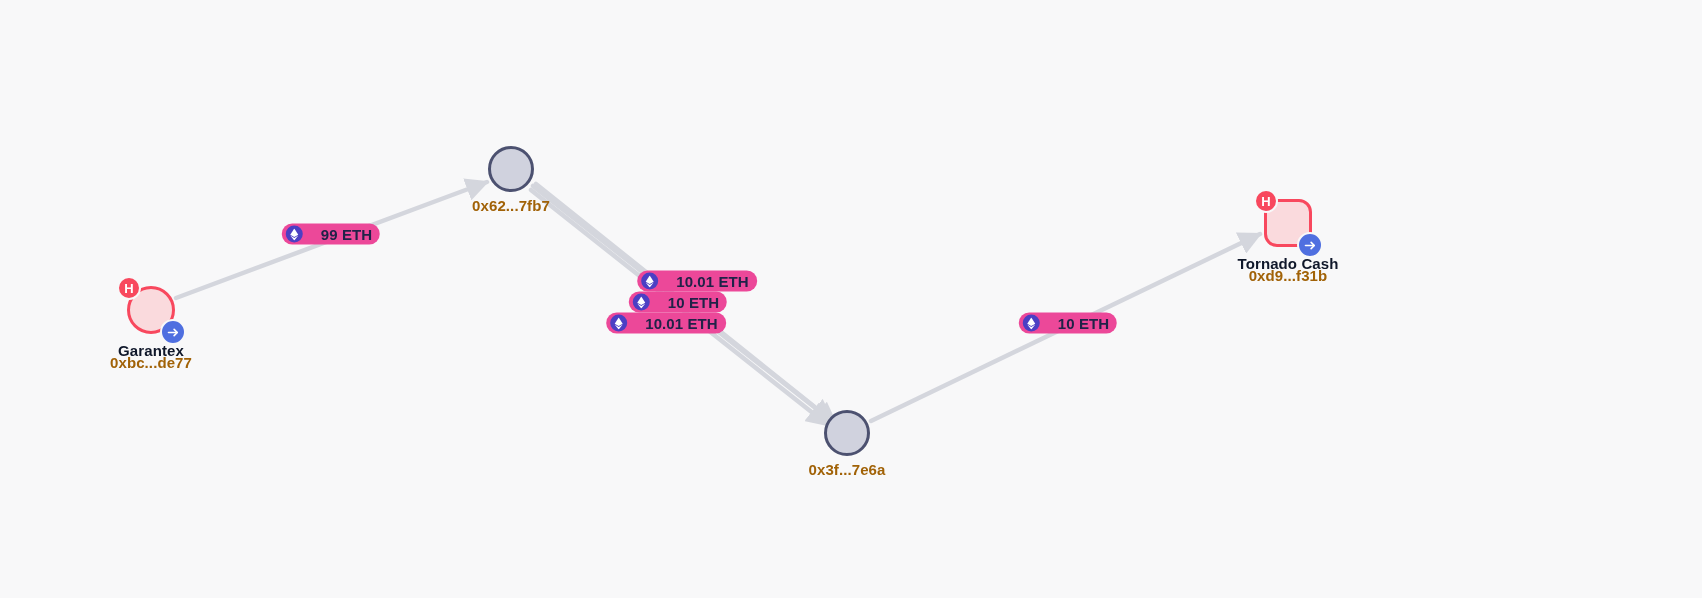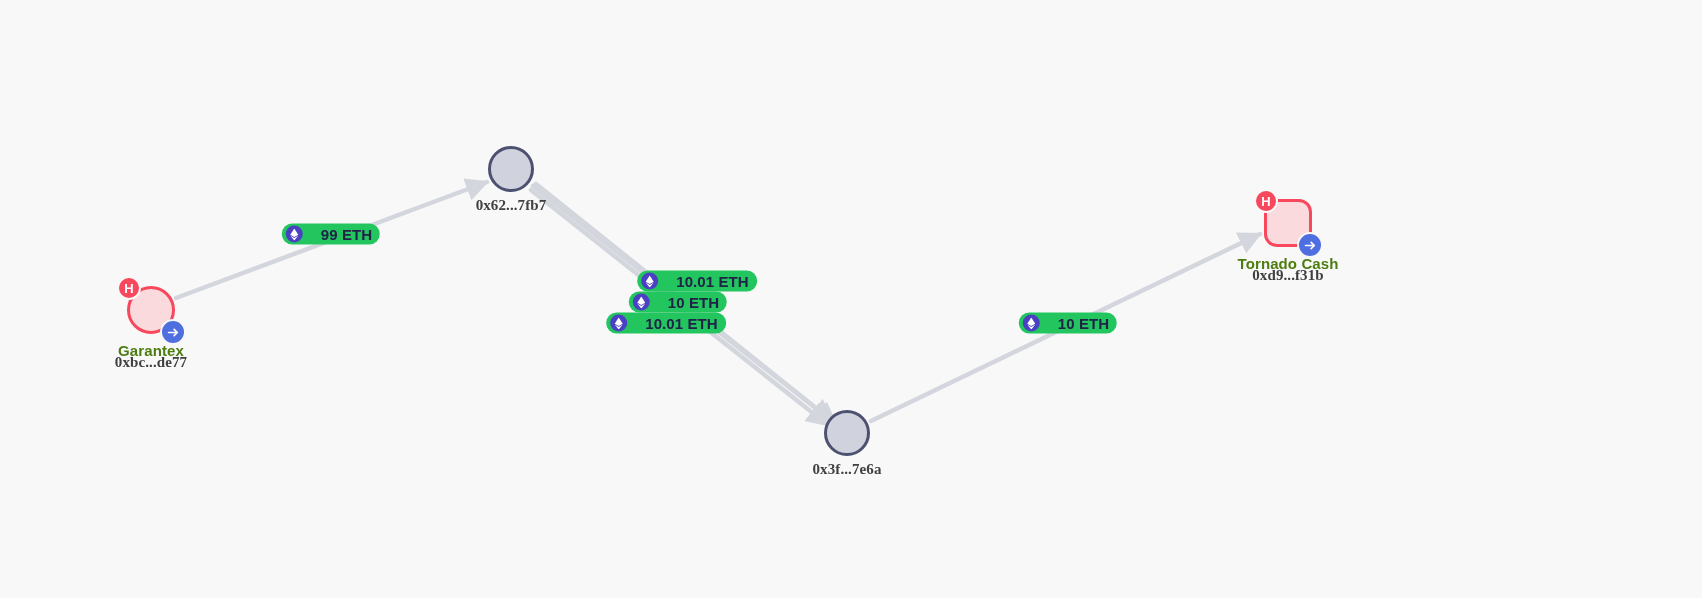--- a/index.html
+++ b/index.html
@@ -90,42 +90,41 @@
   .node-label {
     position: absolute;
     left: 50%;
     transform: translateX(-50%);
     white-space: nowrap;
     text-align: center;
   }
   .node-title {
     font-size: 15px;
     font-weight: bold;
-    color: #4d7c0f;
+    color: #0f172a;
     letter-spacing: .1px;
   }
   .node-addr {
     font-size: 15px;
     font-weight: bold;
-    color: #404040;
+    color: #a16207;
     letter-spacing: .1px;
-    font-family: Liberation Serif, serif;
   }
   .entity-title-pos { top: 32px; }
   .entity-addr-pos  { top: 44px; }
   .addr-only-pos    { top: 28px; }
 
   
   .chip {
     position: absolute;
     transform: translate(-50%, -50%);
     display: flex;
     align-items: center;
     gap: 18px;
-    background: #22c55e;
+    background: #ec4899;
     border-radius: 11px;
     padding: 2px 8px 2px 4px;
     white-space: nowrap;
     text-align: center;
   }
   .chip-text {
     font-size: 15px;
     font-weight: bold;
     color: #202248;
     letter-spacing: .1px;

